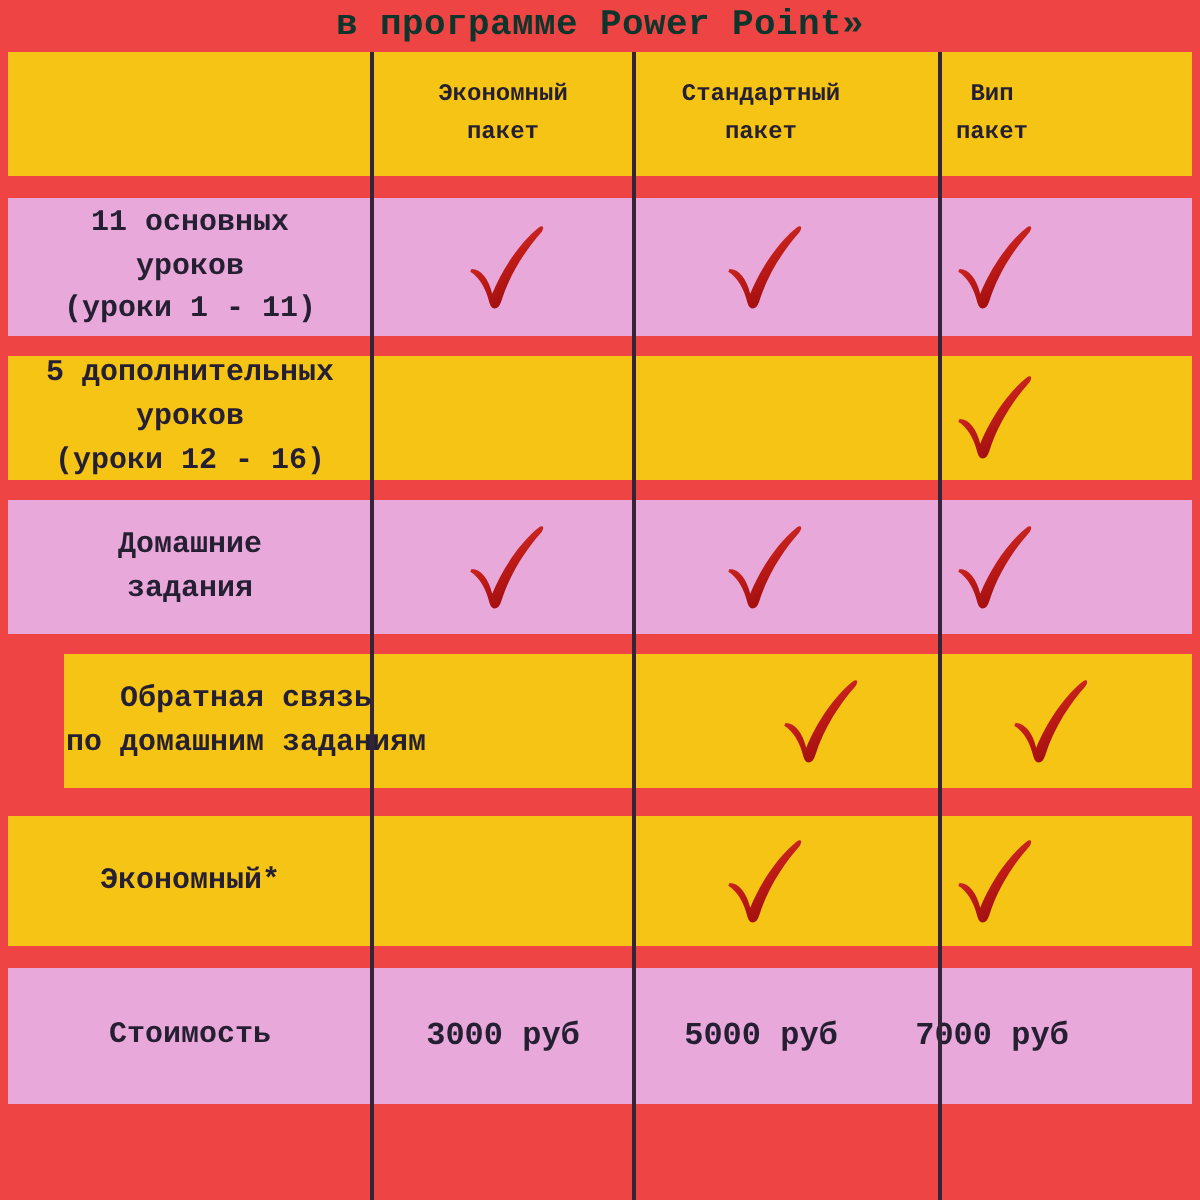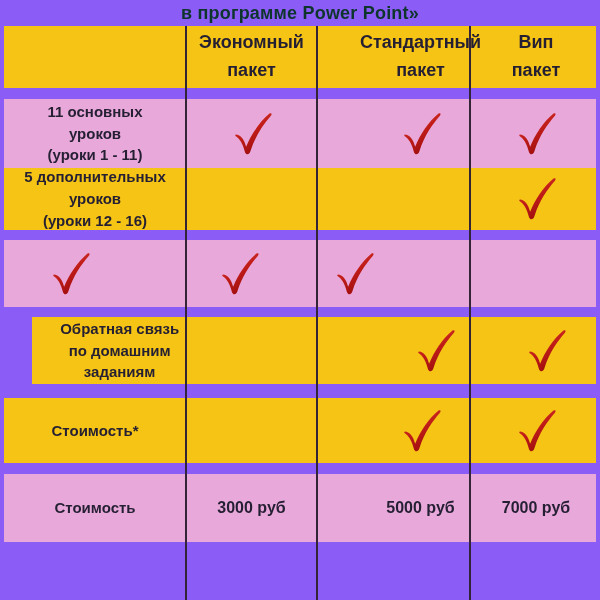--- a/index.html
+++ b/index.html
@@ -1,21 +1,21 @@
 <!DOCTYPE html>
 <html><head>
 <meta charset="utf-8">
 <style>
   html, body { margin: 0; padding: 0; }
   #screen {
     position: relative;
     width: 600px; height: 600px;
-    background: #8b5cf6;
+    background: #ef4444;
     overflow: hidden;
-    font-family: Liberation Sans, sans-serif;
+    font-family: Liberation Mono, monospace;
   }
   .title-band {
     height: 26px;
     display: flex; align-items: center; justify-content: center;
     color: #0d352c;
     font-size: 18px; font-weight: bold;
     letter-spacing: 0.2px;
   }
   .row {
     margin: 0 4px;
@@ -25,23 +25,23 @@
   .header-row { height: 62px; background: #f5c414; }
   .cell {
     display: flex; align-items: center; justify-content: center;
     text-align: center;
     color: #251f33;
     font-weight: bold;
     white-space: pre-line;
   }
   .label-cell  { width: 182px; font-size: 15px; line-height: 1.45; }
   .col0 { width: 131px; }
-  .col1 { width: 127px; padding-left: 40px; }
+  .col1 { width: 127px; }
   .col2 { width: 104px; }
-  .header-cell { font-size: 18px; line-height: 1.55; }
+  .header-cell { font-size: 12px; line-height: 1.55; }
   .pink   { background: #e9a8da; }
   .yellow { background: #f5c414; }
   .pricing-row { height: 68px; }
   .price-cell { font-size: 16px; }
   .vline {
     position: absolute;
     top: 26px;
     width: 2px; height: 574px;
     background: #342438;
     z-index: 5;
@@ -113,39 +113,41 @@
     <path fill="url(#redgrad)" d="M3 27
       C 8 26.5, 12.5 31.5, 15 39
       C 19 26, 27 11, 36.5 2
       C 38.5 0.5, 39.5 2, 38 4.5
       C 31 14, 23.5 27, 20 43
       C 19 47.5, 15.5 48, 14 44
       C 11.5 36.5, 7.5 31, 2.5 28.5 Z"></path>
   </svg>
 </div>
       </div>
-      <div class="row yellow" style="height: 62px; ">
+      <div class="row yellow" style="height: 62px; margin-top: 10px;">
         <div class="cell label-cell">5 дополнительных
 уроков
 (уроки 12 - 16)</div>
         <div class="cell check-cell col0"></div>
         <div class="cell check-cell col1"></div>
         <div class="cell check-cell col2">
   <svg class="check" viewBox="0 0 40 50">
     <path fill="url(#redgrad)" d="M3 27
       C 8 26.5, 12.5 31.5, 15 39
       C 19 26, 27 11, 36.5 2
       C 38.5 0.5, 39.5 2, 38 4.5
       C 31 14, 23.5 27, 20 43
       C 19 47.5, 15.5 48, 14 44
       C 11.5 36.5, 7.5 31, 2.5 28.5 Z"></path>
   </svg>
 </div>
       </div>
       <div class="row pink" style="height: 67px; margin-top: 10px;">
+        <div class="cell label-cell">Домашние
+задания</div>
         <div class="cell check-cell col0">
   <svg class="check" viewBox="0 0 40 50">
     <path fill="url(#redgrad)" d="M3 27
       C 8 26.5, 12.5 31.5, 15 39
       C 19 26, 27 11, 36.5 2
       C 38.5 0.5, 39.5 2, 38 4.5
       C 31 14, 23.5 27, 20 43
       C 19 47.5, 15.5 48, 14 44
       C 11.5 36.5, 7.5 31, 2.5 28.5 Z"></path>
   </svg>
@@ -194,21 +196,21 @@
       C 8 26.5, 12.5 31.5, 15 39
       C 19 26, 27 11, 36.5 2
       C 38.5 0.5, 39.5 2, 38 4.5
       C 31 14, 23.5 27, 20 43
       C 19 47.5, 15.5 48, 14 44
       C 11.5 36.5, 7.5 31, 2.5 28.5 Z"></path>
   </svg>
 </div>
       </div>
       <div class="row yellow" style="height: 65px; margin-top: 14px;">
-        <div class="cell label-cell">Стоимость*</div>
+        <div class="cell label-cell">Экономный*</div>
         <div class="cell check-cell col0"></div>
         <div class="cell check-cell col1">
   <svg class="check" viewBox="0 0 40 50">
     <path fill="url(#redgrad)" d="M3 27
       C 8 26.5, 12.5 31.5, 15 39
       C 19 26, 27 11, 36.5 2
       C 38.5 0.5, 39.5 2, 38 4.5
       C 31 14, 23.5 27, 20 43
       C 19 47.5, 15.5 48, 14 44
       C 11.5 36.5, 7.5 31, 2.5 28.5 Z"></path>

